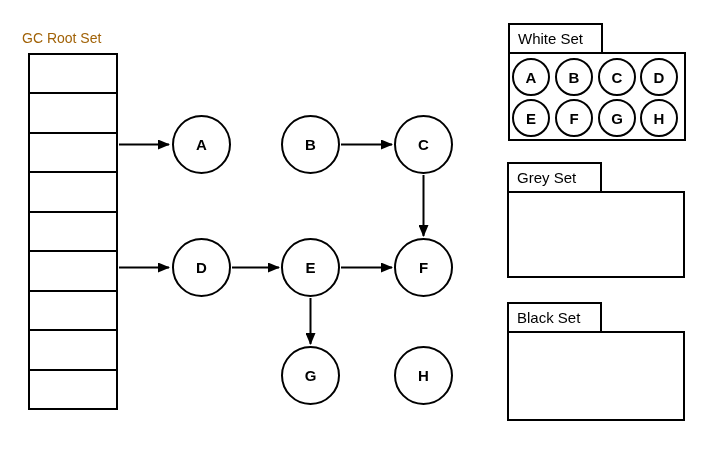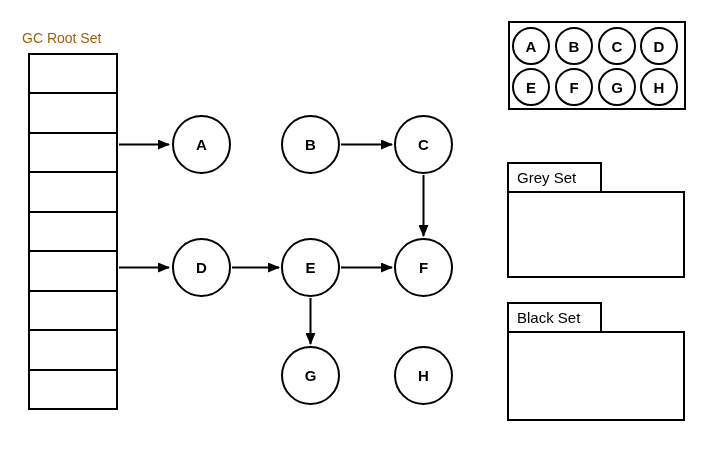--- a/index.html
+++ b/index.html
@@ -159,20 +159,23 @@
       <span>F</span>
     </div>
   <div class="node node-g">
       <span>G</span>
     </div>
   <div class="node node-h">
       <span>H</span>
     </div>
 
   <div class="set-panel panel-white">
+    <div class="set-tab">
+      <span>White Set</span>
+    </div>
     <div class="set-body body-white">
       <div class="member m-c1 m-r1">A</div>
       <div class="member m-c2 m-r1">B</div>
       <div class="member m-c3 m-r1">C</div>
       <div class="member m-c4 m-r1">D</div>
       <div class="member m-c1 m-r2">E</div>
       <div class="member m-c2 m-r2">F</div>
       <div class="member m-c3 m-r2">G</div>
       <div class="member m-c4 m-r2">H</div>
     </div>

